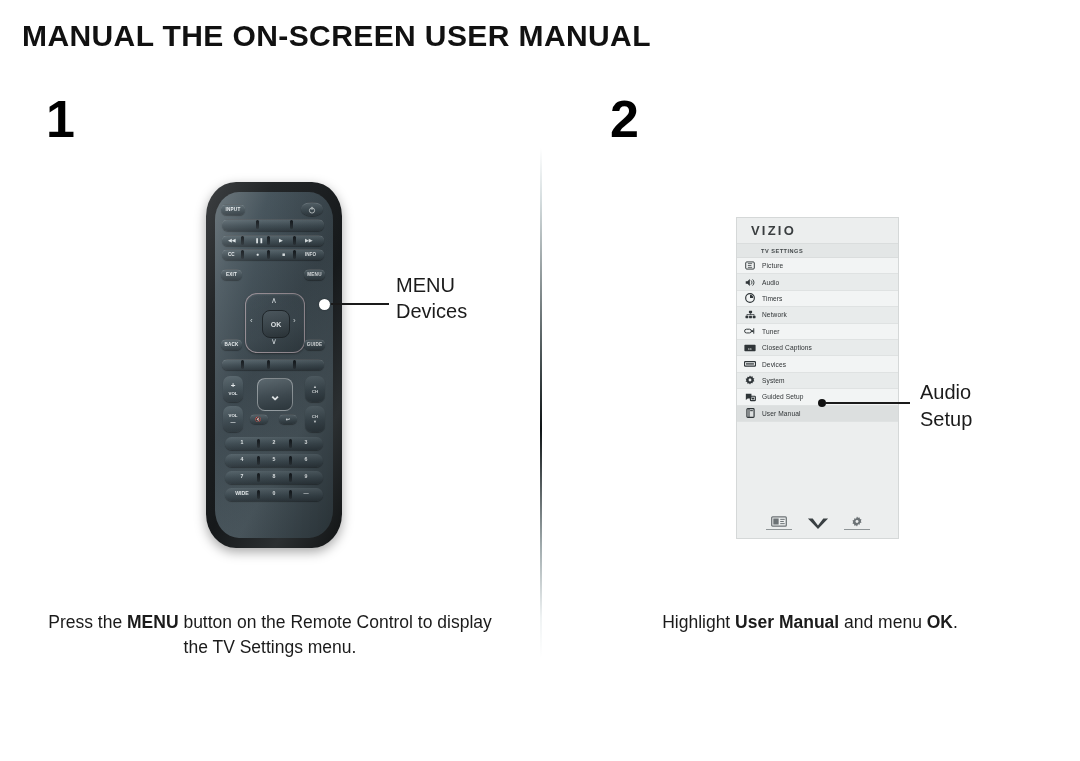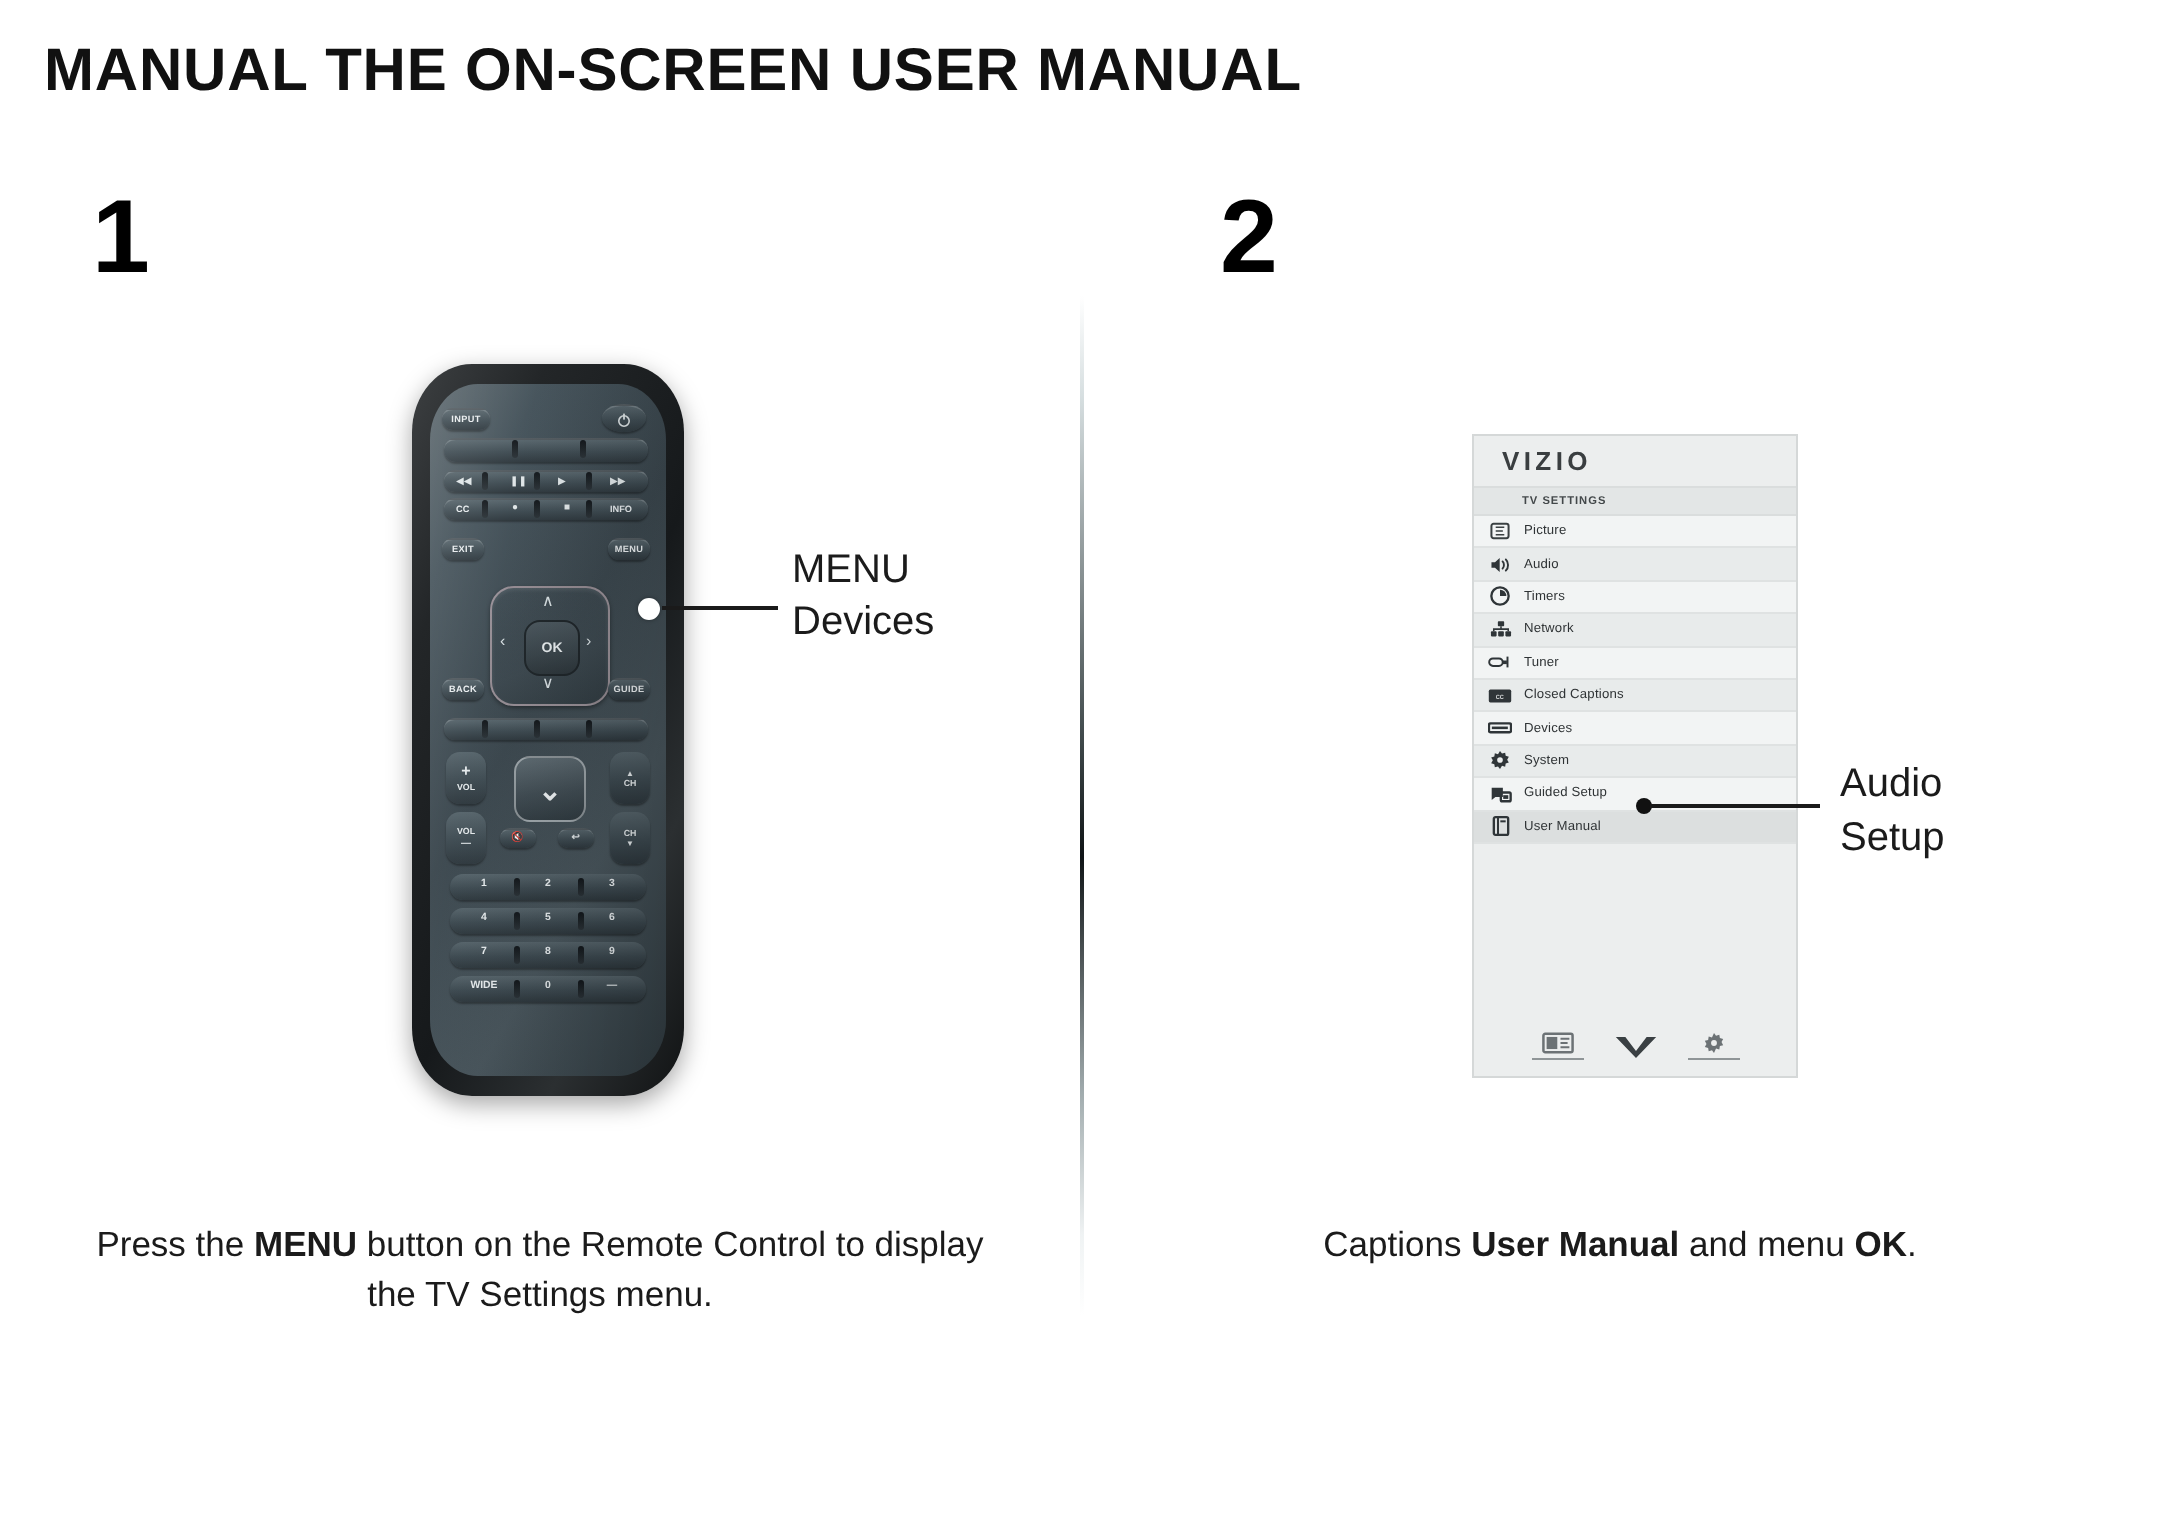--- a/index.html
+++ b/index.html
@@ -648,13 +648,13 @@
 
 <div id="usermanual-callout-dot"></div>
 <div id="usermanual-callout-line"></div>
 <div id="usermanual-callout-label">
   <div>Audio</div>
   <div>Setup</div>
 </div>
 
 <div class="caption" id="caption-1"><span>Press the </span><b>MENU</b><span> button on the Remote Control to display the TV Settings menu.</span></div>
 
-<div class="caption" id="caption-2"><span>Captions </span><b>User Manual</b><span> and menu </span><b>OK</b><span>.</span></div>
+<div class="caption" id="caption-2"><span>Highlight </span><b>User Manual</b><span> and menu </span><b>OK</b><span>.</span></div>
 
 </body></html>

